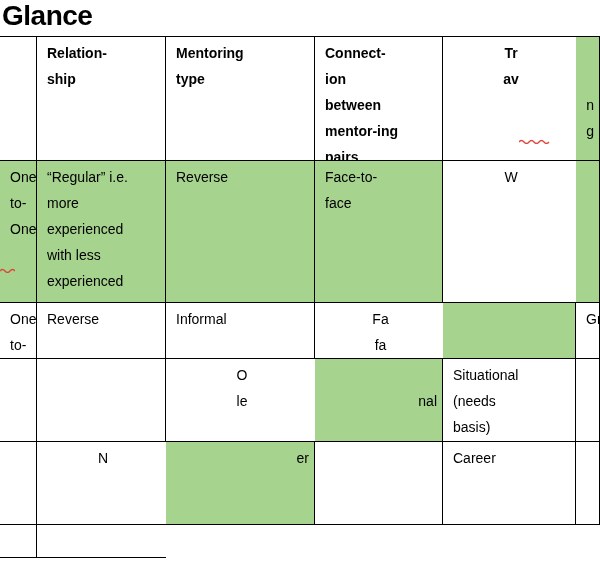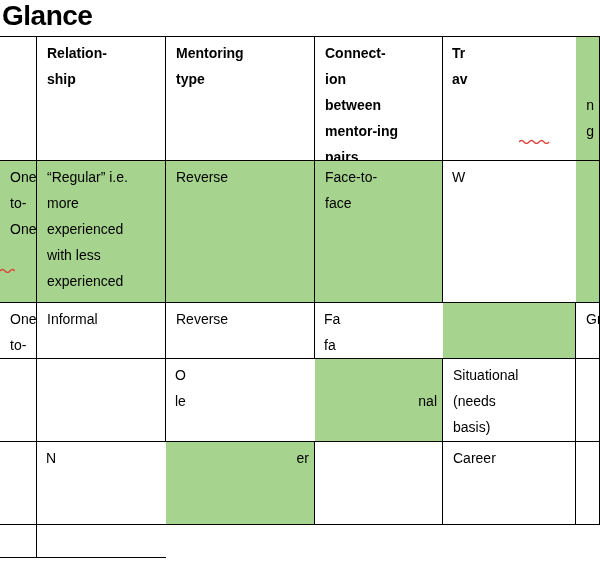--- a/index.html
+++ b/index.html
@@ -24,21 +24,21 @@
   .c{
     box-sizing:border-box;
     border-right:1.5px solid var(--grid,#000);
     border-bottom:1.5px solid var(--grid,#000);
     padding:3px 8px 2px 10px;
     font-size:14px; line-height:26px;
     white-space:pre-line; overflow:hidden;
   }
   .hdr{font-weight:700;}
   .col0{text-align:right; padding-left:2px; padding-right:5px;}
-  .colLast{border-right:none; padding-left:9px; padding-right:6px;}
+  .colLast{border-right:none; padding-left:9px; padding-right:6px;text-align:center;}
   .hl{background:var(--hl,#A6D38E);}
   .sq{position:absolute; pointer-events:none;}
   .sq path{stroke:var(--sq,#E0443B); stroke-width:1.3; fill:none;}
   .sq1{left:519px; top:138px;}
   .sq2{left:0px; top:267px;}
 </style>
 </head>
 <body>
 
 <div class="page">
@@ -72,22 +72,22 @@
 with less
 experienced</div>
     <div class="c hl">Reverse</div>
     <div class="c hl">Face-to-
 face</div>
     <div class="c colLast">W</div>
 
     <div class="c col0 hl"></div>
     <div class="c">One-to-
 group</div>
+    <div class="c">Reverse</div>
     <div class="c">Informal</div>
-    <div class="c">Reverse</div>
     <div class="c colLast">Fa
 fa</div>
 
     <div class="c col0 hl"></div>
     <div class="c">Group</div>
     <div class="c"></div>
     <div class="c"></div>
     <div class="c colLast">O
 le</div>
 

